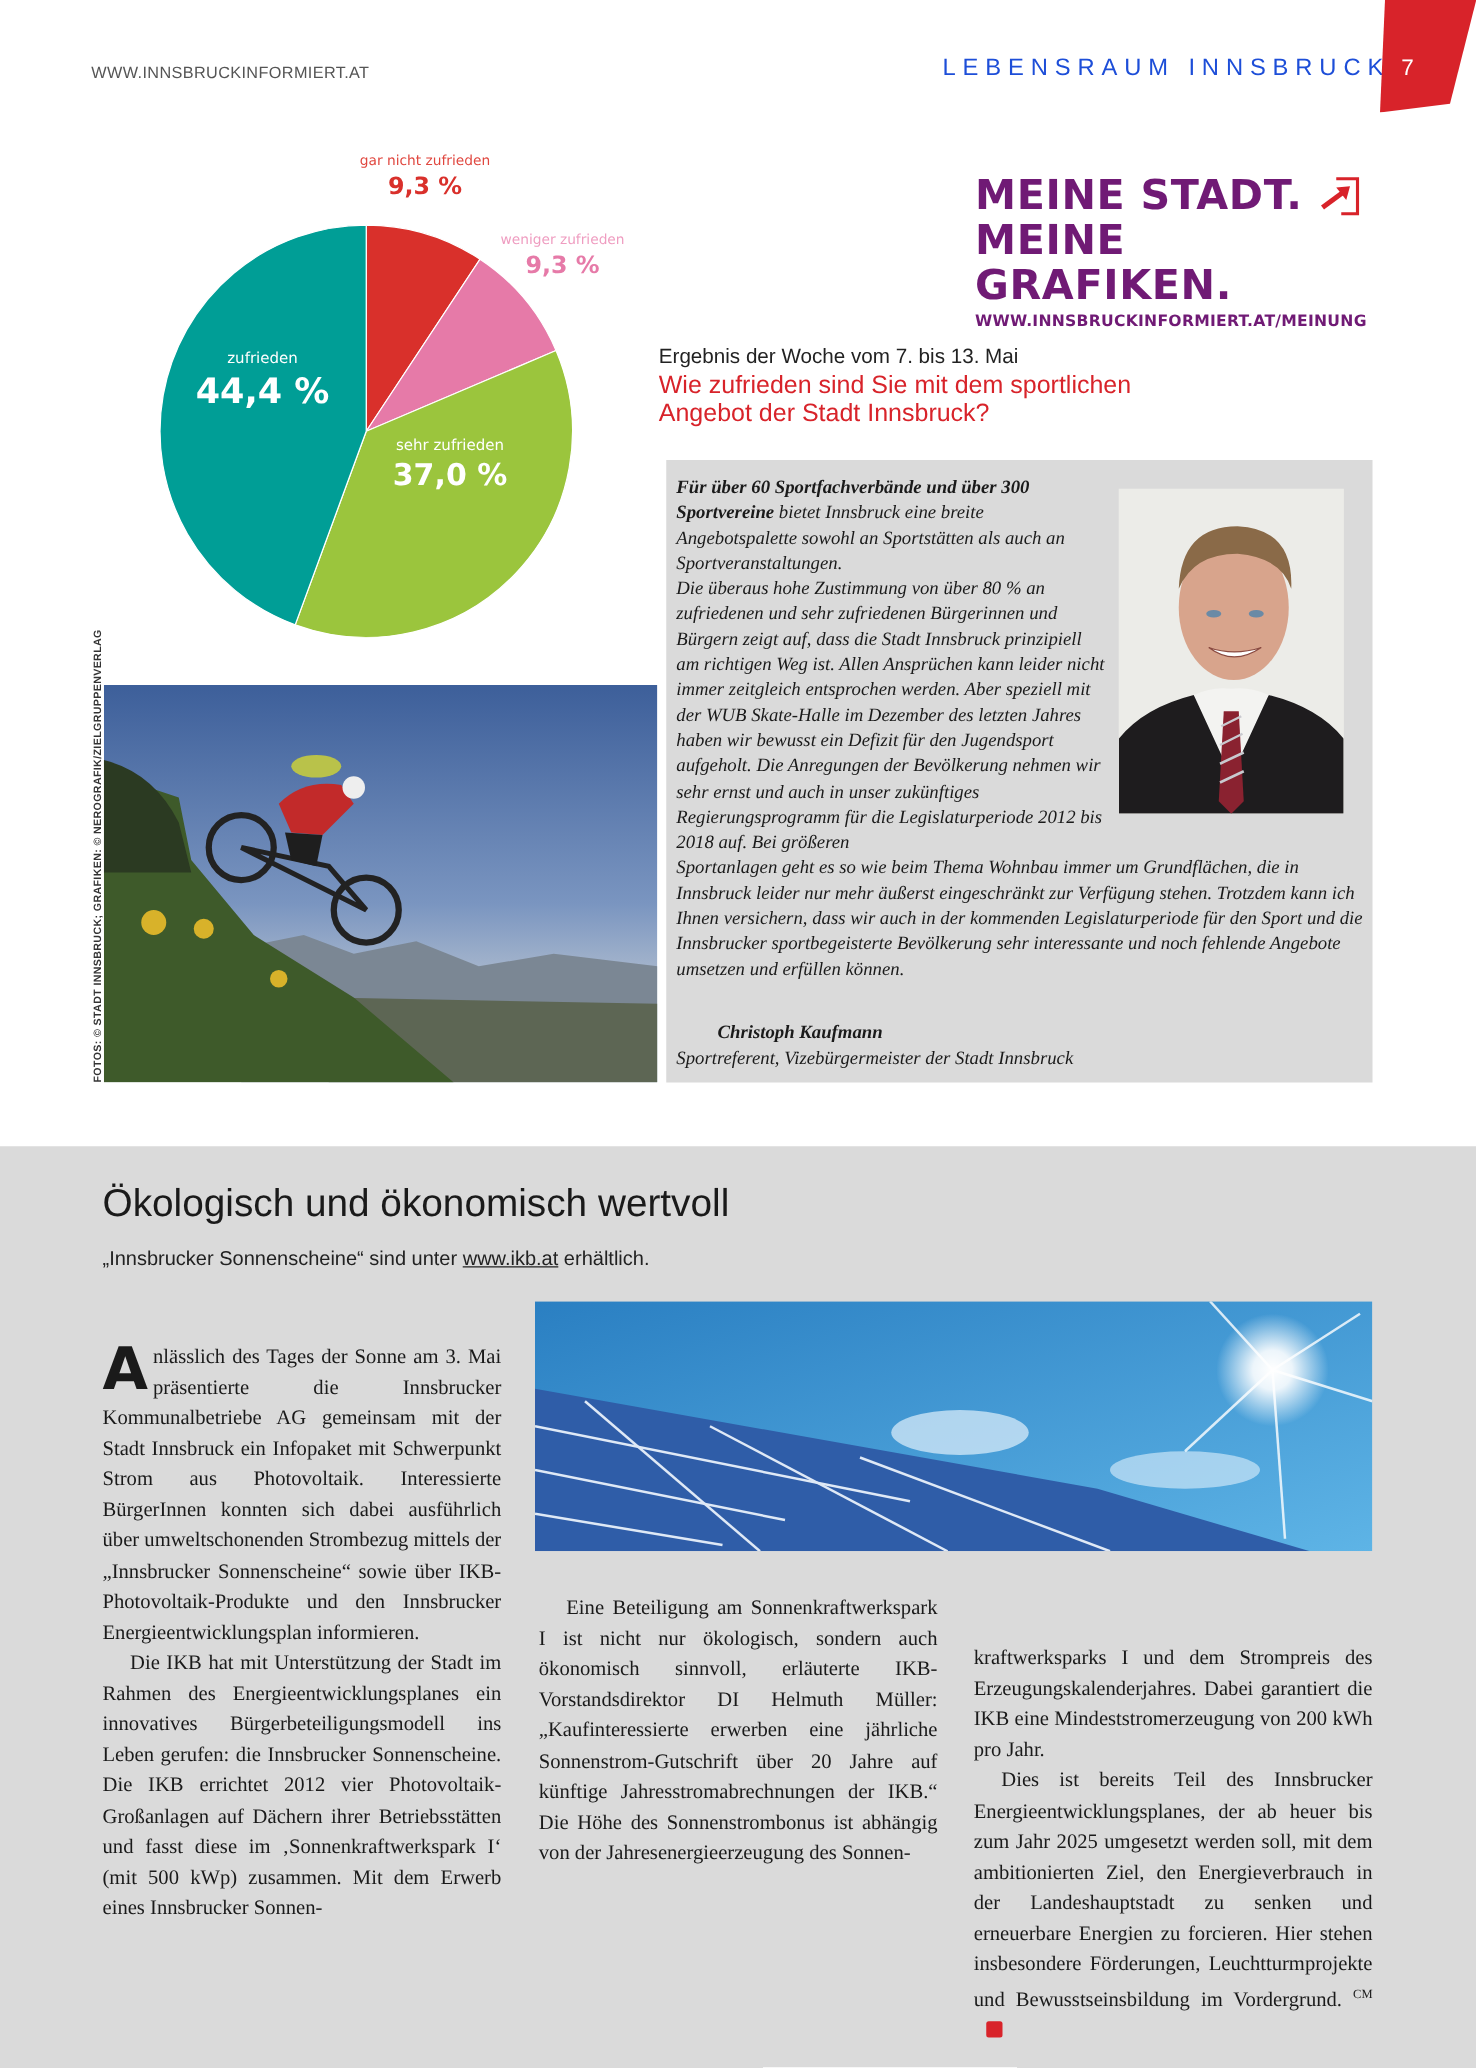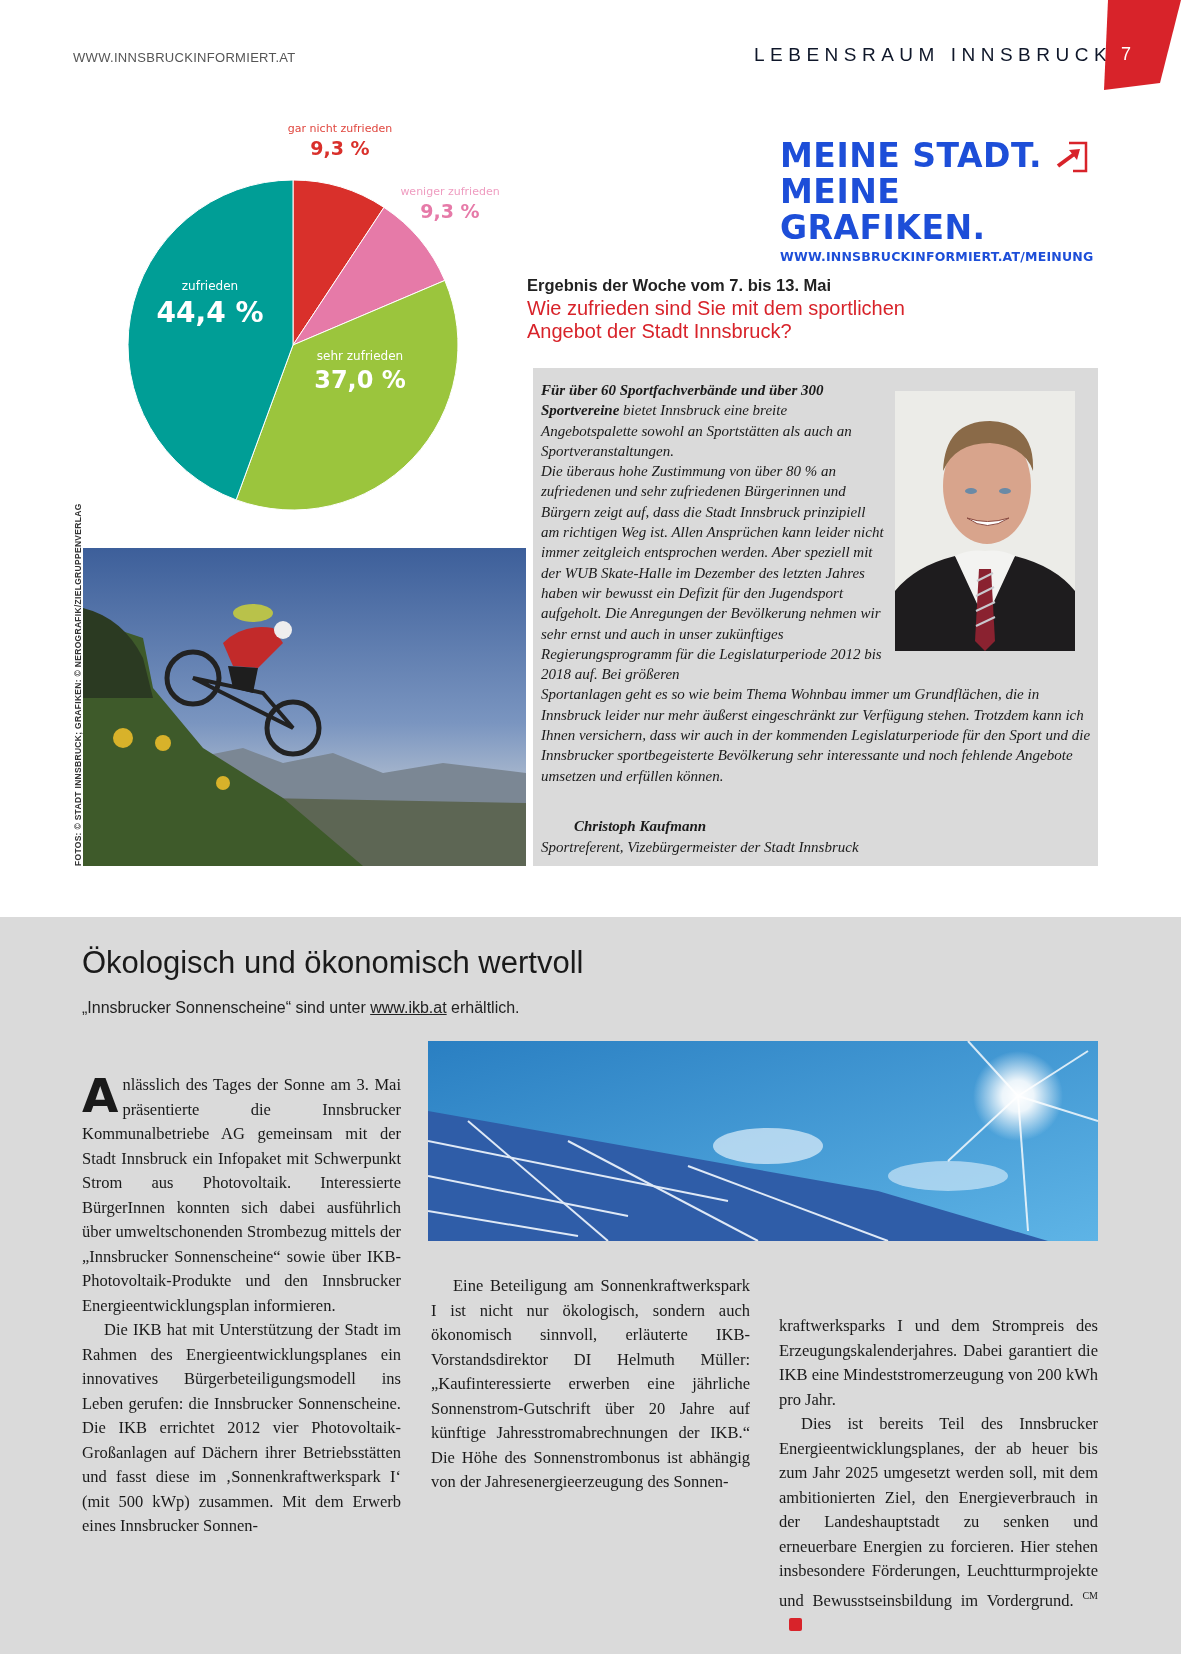--- a/index.html
+++ b/index.html
@@ -3,35 +3,35 @@
 <meta charset="utf-8">
 <style>
   * { box-sizing: border-box; margin: 0; padding: 0; }
   html, body { width: 1181px; height: 1654px; background: #ffffff; overflow: hidden; }
   body { position: relative; font-family: "Liberation Sans", sans-serif; color: #1a1a1a; }
 
   .abs { position: absolute; }
 
   
   #site-url { left: 41px; top: 50px; font-size: 13px; letter-spacing: 0.3px; color: #555; margin-left: 32px; }
-  #section-title { left: 754px; top: 44px; font-size: 19px; letter-spacing: 5.5px; color: #0f172a; font-weight: normal; }
+  #section-title { left: 754px; top: 44px; font-size: 19px; letter-spacing: 5.5px; color: #1d4ed8; font-weight: normal; }
   #page-tab { left: 1086px; top: 0; width: 95px; height: 90px; }
   #page-number { left: 1116px; top: 44px; width: 20px; text-align: center; color: #fff; font-size: 18px; }
 
   
   #pie-svg { left: 100px; top: 120px; width: 450px; height: 390px; }
 
   
-  #logo { left: 780px; top: 138px; width: 330px; color: #1d4ed8; }
+  #logo { left: 780px; top: 138px; width: 330px; color: #701a75; }
   #logo .l1, #logo .l2 { font-family: "DejaVu Sans", sans-serif; font-weight: bold; font-size: 33px; line-height: 36px; letter-spacing: 0.5px; }
   #logo .l3 { font-family: "DejaVu Sans", sans-serif; font-weight: bold; font-size: 12.5px; margin-top: 3px; letter-spacing: 0.2px; }
   #logo-arrow { left: 1055px; top: 140px; width: 34px; height: 34px; }
 
   
-  #poll-week { left: 527px; top: 276px; font-size: 16.5px; color: #222; font-weight: bold; }
+  #poll-week { left: 527px; top: 276px; font-size: 16.5px; color: #222; }
   #poll-question { left: 527px; top: 297px; font-size: 20px; line-height: 23px; color: #d8232a; width: 420px; }
 
   
   #comment-box { left: 533px; top: 368px; width: 565px; height: 498px; background: #dadada; }
   #comment-text { left: 541px; top: 380px; width: 550px; font-family: "Liberation Serif", serif; font-style: italic; font-size: 15px; line-height: 20.3px; color: #1a1a1a; }
   #comment-text p.narrow { width: 345px; }
   #comment-text b { font-weight: bold; }
   #portrait { left: 895px; top: 391px; width: 180px; height: 260px; background: #eeeeea; overflow: hidden; }
   #signature { left: 541px; top: 816px; font-family: "Liberation Serif", serif; font-style: italic; font-size: 15px; line-height: 21px; color: #1a1a1a; }
   #signature .name { font-weight: bold; margin-left: 33px; }

